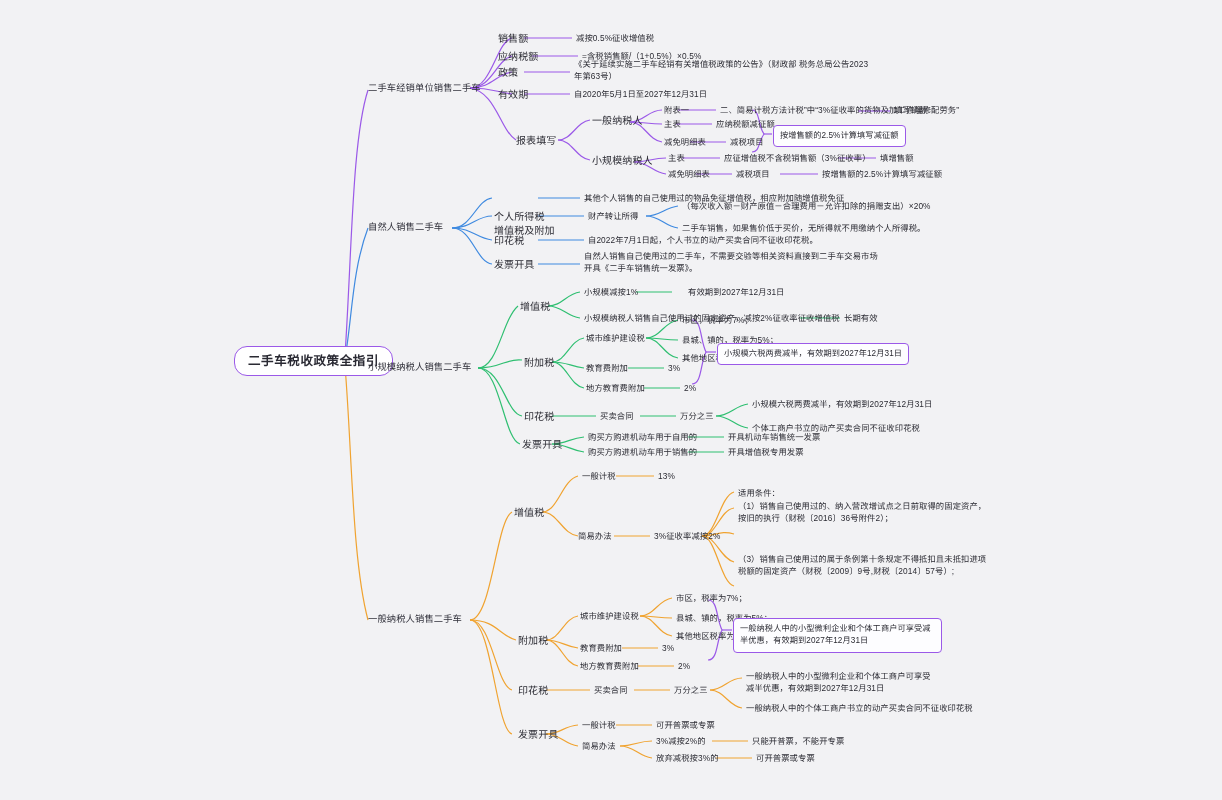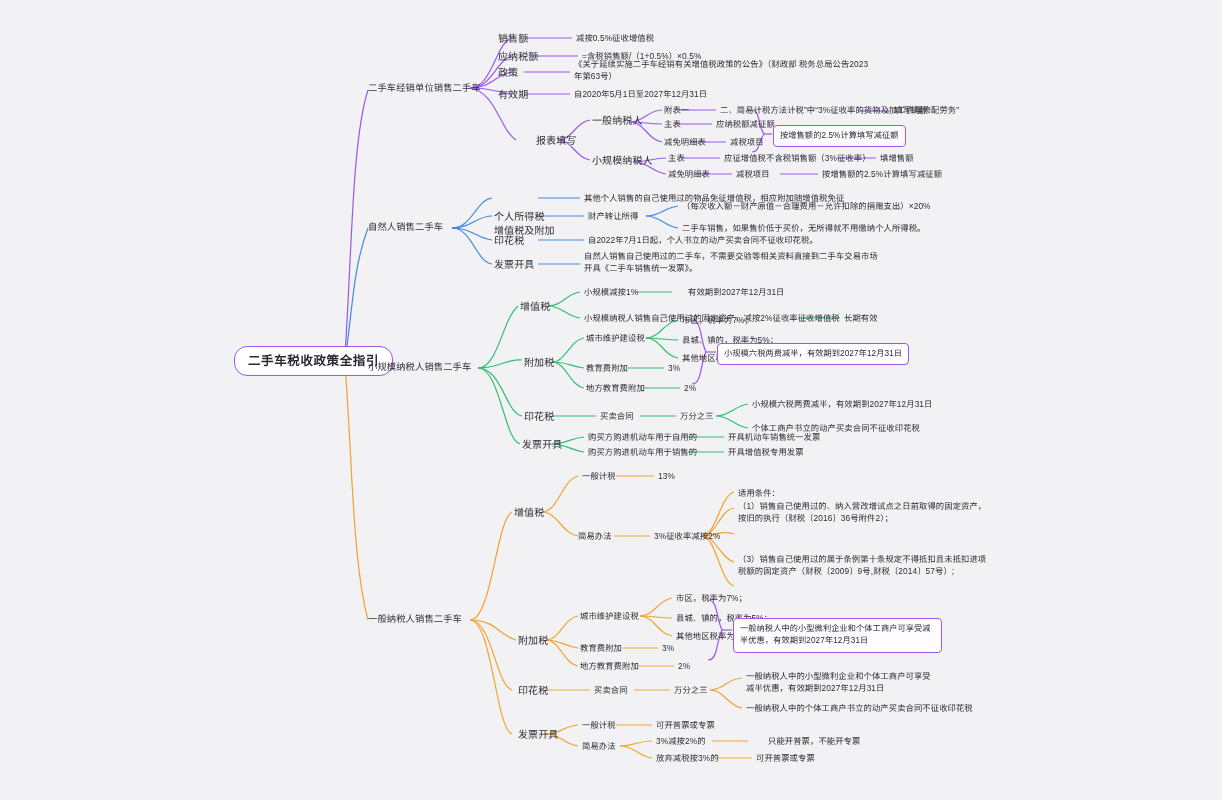--- a/index.html
+++ b/index.html
@@ -188,21 +188,21 @@
 
 <div class="node lvl1" style="left:368px;top:82px;">二手车经销单位销售二手车</div>
 <div class="node lvl2" style="left:498px;top:32px;">销售额</div>
 <div class="node lvl3" style="left:576px;top:32px;">减按0.5%征收增值税</div>
 <div class="node lvl2" style="left:498px;top:50px;">应纳税额</div>
 <div class="node lvl3" style="left:582px;top:50px;">=含税销售额/（1+0.5%）×0.5%</div>
 <div class="node lvl2" style="left:498px;top:66px;">政策</div>
 <div class="node lvl3 leafwrap" style="left:574px;top:58px;width:300px;">《关于延续实施二手车经销有关增值税政策的公告》（财政部 税务总局公告2023年第63号）</div>
 <div class="node lvl2" style="left:498px;top:88px;">有效期</div>
 <div class="node lvl3" style="left:574px;top:88px;">自2020年5月1日至2027年12月31日</div>
-<div class="node lvl2" style="left:516px;top:134px;margin-left:20px;">报表填写</div>
+<div class="node lvl2" style="left:516px;top:134px;">报表填写</div>
 <div class="node lvl2" style="left:592px;top:114px;">一般纳税人</div>
 <div class="node lvl3" style="left:664px;top:104px;">附表一</div>
 <div class="node lvl3" style="left:720px;top:104px;">二、简易计税方法计税”中“3%征收率的货物及加工修理修配劳务”</div>
 <div class="node lvl3" style="left:894px;top:104px;">填写销额</div>
 <div class="node lvl3" style="left:664px;top:118px;">主表</div>
 <div class="node lvl3" style="left:716px;top:118px;">应纳税额减征额</div>
 <div class="node lvl3" style="left:664px;top:136px;">减免明细表</div>
 <div class="node lvl3" style="left:730px;top:136px;">减税项目</div>
 <div class="node callout" style="left:773px;top:125px;">按增售额的2.5%计算填写减征额</div>
 <div class="node lvl2" style="left:592px;top:154px;">小规模纳税人</div>
@@ -274,17 +274,17 @@
 <div class="node lvl2" style="left:518px;top:684px;">印花税</div>
 <div class="node lvl3" style="left:594px;top:684px;">买卖合同</div>
 <div class="node lvl3" style="left:674px;top:684px;">万分之三</div>
 <div class="node lvl3 leafwrap" style="left:746px;top:670px;width:192px;">一般纳税人中的小型微利企业和个体工商户可享受减半优惠，有效期到2027年12月31日</div>
 <div class="node lvl3" style="left:746px;top:702px;">一般纳税人中的个体工商户书立的动产买卖合同不征收印花税</div>
 <div class="node lvl2" style="left:518px;top:728px;">发票开具</div>
 <div class="node lvl3" style="left:582px;top:719px;">一般计税</div>
 <div class="node lvl3" style="left:656px;top:719px;">可开普票或专票</div>
 <div class="node lvl3" style="left:582px;top:740px;">简易办法</div>
 <div class="node lvl3" style="left:656px;top:735px;">3%减按2%的</div>
-<div class="node lvl3" style="left:752px;top:735px;margin-left:16px;">只能开普票，不能开专票</div>
+<div class="node lvl3" style="left:752px;top:735px;">只能开普票，不能开专票</div>
 <div class="node lvl3" style="left:656px;top:752px;text-align:right;">放弃减税按3%的</div>
 <div class="node lvl3" style="left:756px;top:752px;">可开普票或专票</div>
 
 </div>
 
 </body></html>

